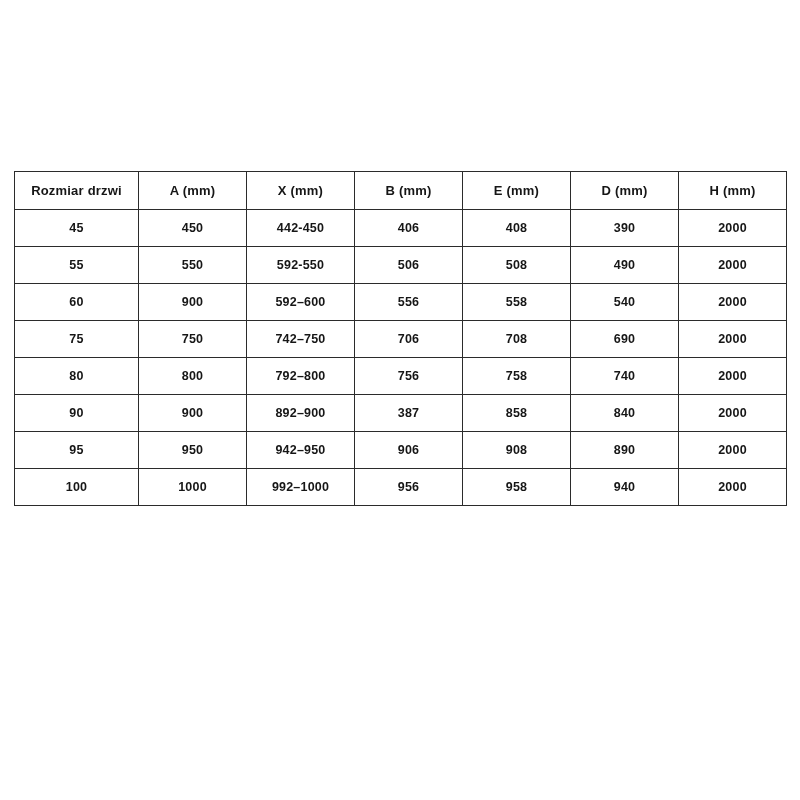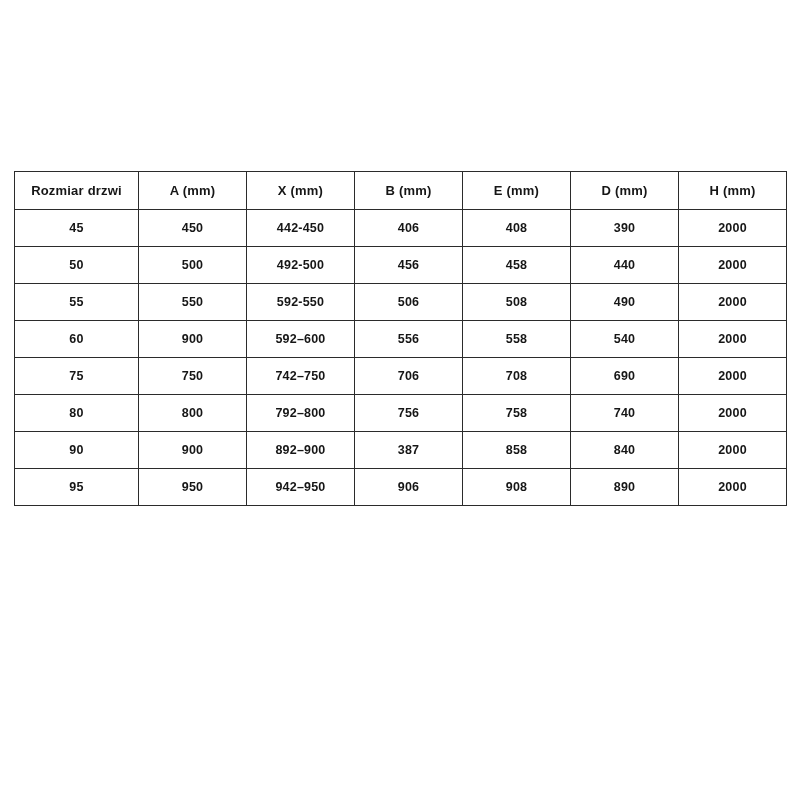--- a/index.html
+++ b/index.html
@@ -89,29 +89,20 @@
         <tr>
           <td>45</td>
           <td>450</td>
           <td>442-450</td>
           <td>406</td>
           <td>408</td>
           <td>390</td>
           <td>2000</td>
         </tr>
         <tr>
-          <td>50</td>
-          <td>500</td>
-          <td>492-500</td>
-          <td>456</td>
-          <td>458</td>
-          <td>440</td>
-          <td>2000</td>
-        </tr>
-        <tr>
           <td>55</td>
           <td>550</td>
           <td>592-550</td>
           <td>506</td>
           <td>508</td>
           <td>490</td>
           <td>2000</td>
         </tr>
         <tr>
           <td>60</td>
@@ -151,16 +142,25 @@
         </tr>
         <tr>
           <td>95</td>
           <td>950</td>
           <td>942–950</td>
           <td>906</td>
           <td>908</td>
           <td>890</td>
           <td>2000</td>
         </tr>
+        <tr>
+          <td>100</td>
+          <td>1000</td>
+          <td>992–1000</td>
+          <td>956</td>
+          <td>958</td>
+          <td>940</td>
+          <td>2000</td>
+        </tr>
       </tbody>
     </table>
   </div>
 </div>
 
 </body></html>

